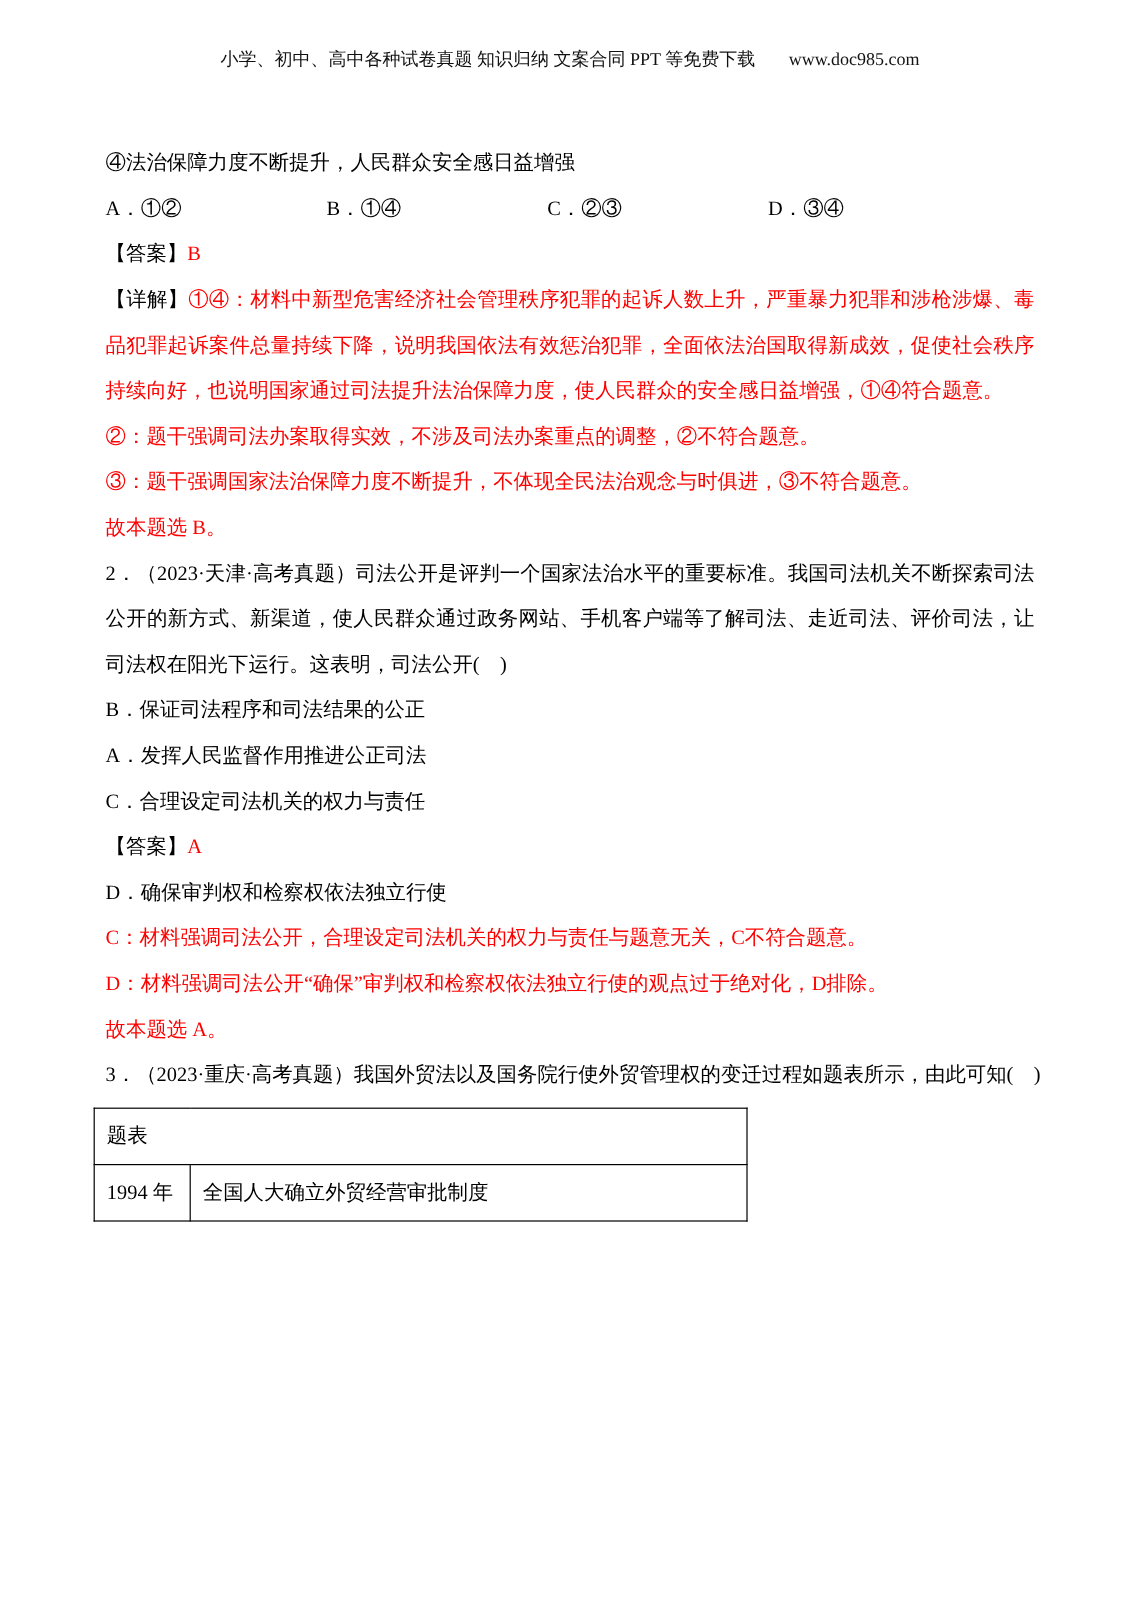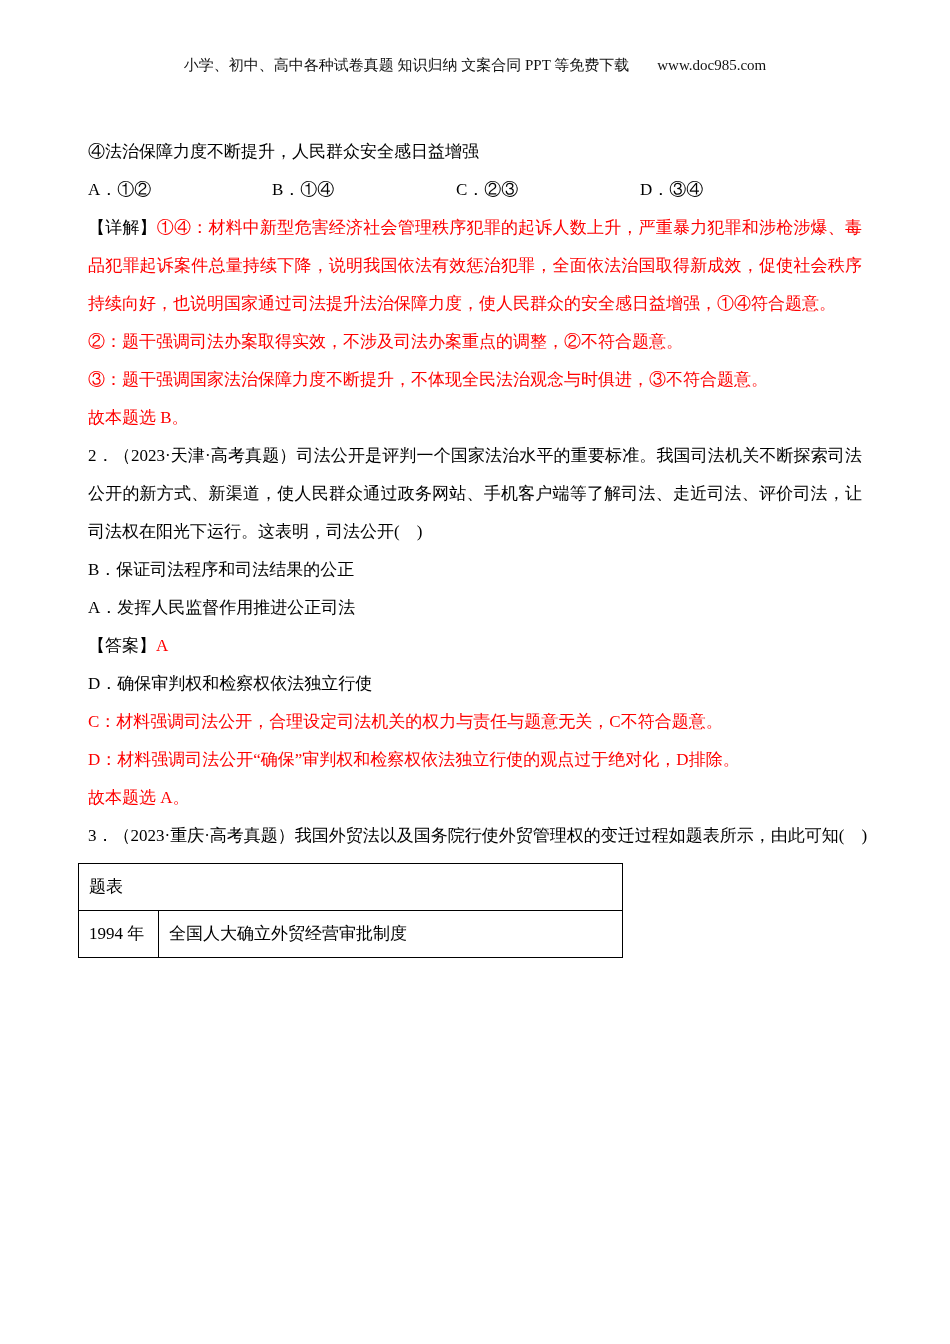--- a/index.html
+++ b/index.html
@@ -3,21 +3,21 @@
 <meta charset="utf-8">
 <style>
   * { margin:0; padding:0; box-sizing:border-box; }
   html, body { background:#ffffff; }
   body {
     width:950px; height:1344px; overflow:hidden;
     font-family:"Liberation Serif","DejaVu Serif",serif;
     color:#000;
   }
   .header {
-    padding-top:56px;
+    padding-top:40px;
     text-align:center;
     font-size:15px;
     color:#111;
   }
   .header .url { margin-left:28px; }
   .content {
     padding:58px 88px 0 88px;
     font-size:17px;
     line-height:38px;
   }
@@ -48,30 +48,34 @@
 <div class="header">
   <span>小学、初中、高中各种试卷真题 知识归纳 文案合同 PPT 等免费下载</span><span class="url">www.doc985.com</span>
 </div>
 
 <div class="content">
 
   <p>④法治保障力度不断提升，人民群众安全感日益增强</p>
   <p class="choices">
     <span>A．①②</span><span>B．①④</span><span>C．②③</span><span>D．③④</span>
   </p>
+  <p>
+    <span>【答案】</span><span class="red">B</span>
+  </p>
   <p class="just">
     <span>【详解】</span><span class="red">①④：材料中新型危害经济社会管理秩序犯罪的起诉人数上升，严重暴力犯罪和涉枪涉爆、毒品犯罪起诉案件总量持续下降，说明我国依法有效惩治犯罪，全面依法治国取得新成效，促使社会秩序持续向好，也说明国家通过司法提升法治保障力度，使人民群众的安全感日益增强，①④符合题意。</span>
   </p>
   <p class="red just">②：题干强调司法办案取得实效，不涉及司法办案重点的调整，②不符合题意。</p>
   <p class="red just">③：题干强调国家法治保障力度不断提升，不体现全民法治观念与时俱进，③不符合题意。</p>
   <p class="red">故本题选 B。</p>
 
   <p class="just">2．（2023·天津·高考真题）司法公开是评判一个国家法治水平的重要标准。我国司法机关不断探索司法公开的新方式、新渠道，使人民群众通过政务网站、手机客户端等了解司法、走近司法、评价司法，让司法权在阳光下运行。这表明，司法公开(　)</p>
   <p>B．保证司法程序和司法结果的公正</p>
   <p>A．发挥人民监督作用推进公正司法</p>
+  <p>C．合理设定司法机关的权力与责任</p>
   <p>
     <span>【答案】</span><span class="red">A</span>
   </p>
   <p>D．确保审判权和检察权依法独立行使</p>
   <p class="red just">C：材料强调司法公开，合理设定司法机关的权力与责任与题意无关，C不符合题意。</p>
   <p class="red just">D：材料强调司法公开“确保”审判权和检察权依法独立行使的观点过于绝对化，D排除。</p>
   <p class="red">故本题选 A。</p>
 
   <p class="nowrap">3．（2023·重庆·高考真题）我国外贸法以及国务院行使外贸管理权的变迁过程如题表所示，由此可知(　)</p>
   <table class="qtable">

